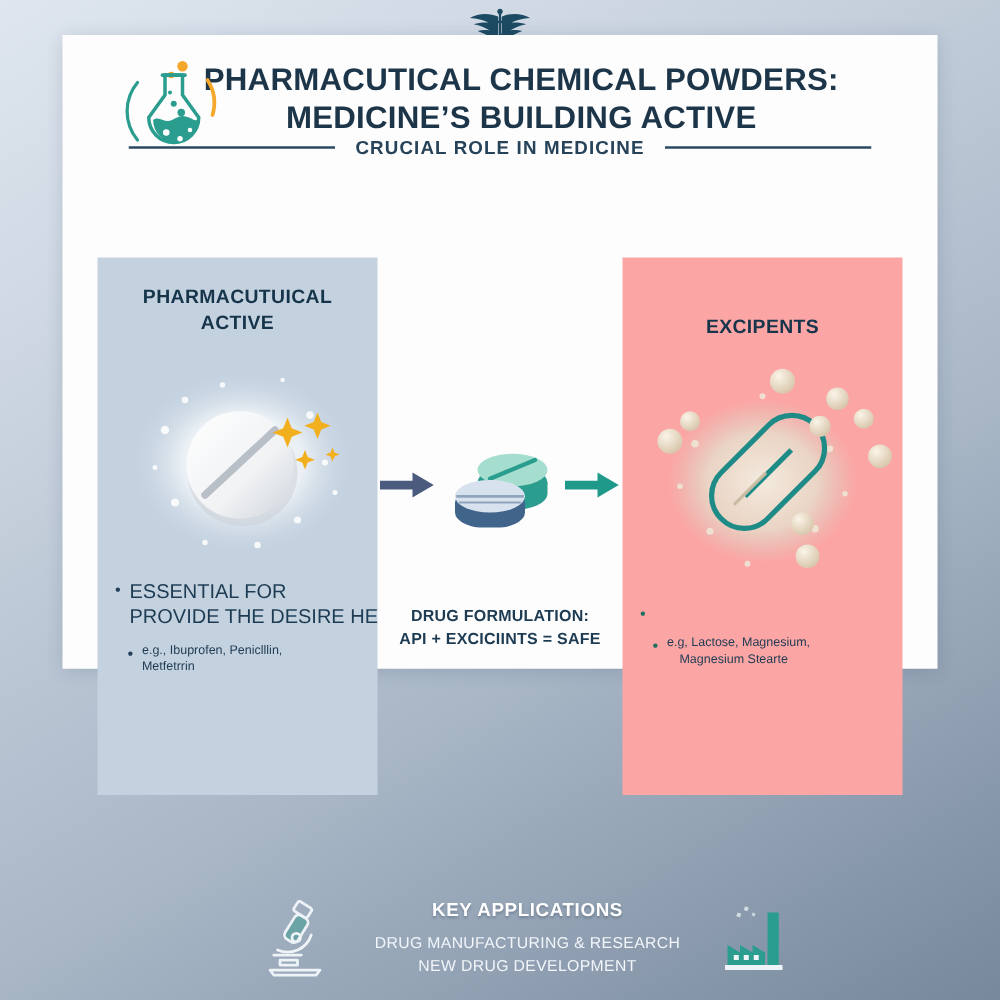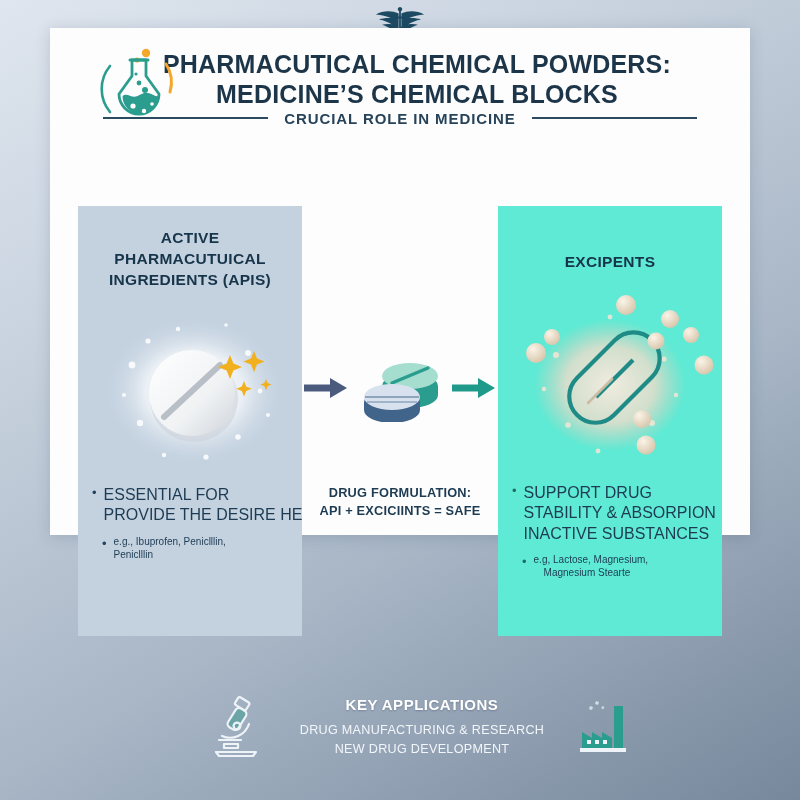--- a/index.html
+++ b/index.html
@@ -60,21 +60,21 @@
   
   .body-row {
     position: absolute; left: 0; right: 0; top: 178px;
     display: flex; align-items: flex-start; padding: 0 28px;
   }
   .panel {
     width: 232px; height: 430px;
     position: relative; overflow: hidden;
   }
   .panel.api { background: #c4d2e0; }
-  .panel.exc { background: #5eead4; }
+  .panel.exc { background: #fca5a5; }
 
   .panel-title {
     text-align: center; color: #16344a;
     font-weight: bold; font-size: 15.5px; line-height: 1.35;
     padding: 22px 12px 0 12px; letter-spacing: .3px;
   }
   .panel-title span { display: block; }
 
   
   .illus { position: relative; height: 190px; margin-top: 4px; }
@@ -102,21 +102,21 @@
   }
   .center-caption {
     margin-top: 62px; text-align: center;
     color: #1d3b52; font-weight: bold; font-size: 12.8px;
     line-height: 1.42; letter-spacing: .2px;
   }
   .center-caption span { display: block; white-space: nowrap; }
 
   
   .footer {
-    position: absolute; left: 0; right: 0; top: 696px;
+    position: absolute; left: 0; right: 0; top: 720px;
     display: flex; align-items: center; justify-content: center; gap: 32px; padding-left: 44px;
   }
   .footer-text { text-align: center; color: #ffffff; }
   .footer-title {
     font-size: 15px; font-weight: bold; letter-spacing: .5px; margin-bottom: 8px;
     text-shadow: 0 1px 2px rgba(30,45,65,.3);
   }
   .footer-line { font-size: 12.6px; line-height: 1.45; color: #f2f6fa; letter-spacing: .3px; }
 </style>
 </head>
@@ -149,37 +149,36 @@
       <circle cx="37" cy="62" r="2.6" fill="#ffffff"></circle>
       <circle cx="48" cy="67" r="2.2" fill="#ffffff"></circle>
       <circle cx="56" cy="60" r="1.8" fill="#ffffff"></circle>
       <circle cx="43" cy="39" r="2.4" fill="#2a9d8f"></circle>
       <circle cx="49" cy="46" r="3" fill="#2a9d8f"></circle>
       <circle cx="40" cy="30" r="1.6" fill="#2a9d8f"></circle>
     </svg>
 
     <div class="title">
       <span class="l1">PHARMACUTICAL CHEMICAL POWDERS:</span>
-      <span class="l2">MEDICINE’S CHEMICAL BLOCKS</span>
+      <span class="l2">MEDICINE’S BUILDING ACTIVE</span>
     </div>
   </div>
 
   <div class="sub-wrap">
     <div class="sub-rule"></div>
     <div class="subtitle">CRUCIAL ROLE IN MEDICINE</div>
     <div class="sub-rule"></div>
   </div>
 
   <div class="body-row">
 
     <div class="panel api">
       <div class="panel-title">
+        <span>PHARMACUTUICAL</span>
         <span>ACTIVE</span>
-        <span>PHARMACUTUICAL</span>
-        <span>INGREDIENTS (APIS)</span>
       </div>
 
       <div class="illus">
         <svg viewBox="0 0 232 190" width="232" height="190">
           <defs>
             <radialGradient id="pwdA" cx="50%" cy="50%" r="50%">
               <stop offset="0%" stop-color="#ffffff" stop-opacity=".95"></stop>
               <stop offset="55%" stop-color="#f4f7fa" stop-opacity=".8"></stop>
               <stop offset="100%" stop-color="#ccd8e4" stop-opacity="0"></stop>
             </radialGradient>
@@ -221,21 +220,21 @@
           <span class="dot">•</span>
           <span class="btxt">
             <span class="line">ESSENTIAL FOR</span>
             <span class="line">PROVIDE THE DESIRE HEALTH BENEFIT</span>
           </span>
         </div>
         <div class="bullet indent mixed">
           <span class="dot">•</span>
           <span class="btxt">
             <span class="line">e.g., Ibuprofen, Peniclllin,</span>
-            <span class="line">Peniclllin</span>
+            <span class="line">Metfetrrin</span>
           </span>
         </div>
       </div>
     </div>
 
     <div class="center">
       <div class="arrow-row">
         <svg width="48" height="26" viewBox="0 0 48 26">
           <path d="M2 13 H30" stroke="#4a5b7e" stroke-width="7" stroke-linecap="butt"></path>
           <path d="M28 3 L45 13 L28 23 Z" fill="#4a5b7e"></path>
@@ -309,25 +308,20 @@
             <circle cx="38" cy="60" r="10" fill="url(#beadG)"></circle>
             <circle cx="144" cy="126" r="9" fill="url(#beadG)"></circle>
             <circle cx="148" cy="152" r="9.5" fill="url(#beadG)"></circle>
           </g>
         </svg>
       </div>
 
       <div class="bullets">
         <div class="bullet">
           <span class="dot">•</span>
-          <span class="btxt">
-            <span class="line">SUPPORT DRUG</span>
-            <span class="line">STABILITY &amp; ABSORPION</span>
-            <span class="line">INACTIVE SUBSTANCES</span>
-          </span>
         </div>
         <div class="bullet indent mixed">
           <span class="dot">•</span>
           <span class="btxt">
             <span class="line">e.g, Lactose, Magnesium,</span>
             <span class="line" style="padding-left:10px">Magnesium Stearte</span>
           </span>
         </div>
       </div>
     </div>

